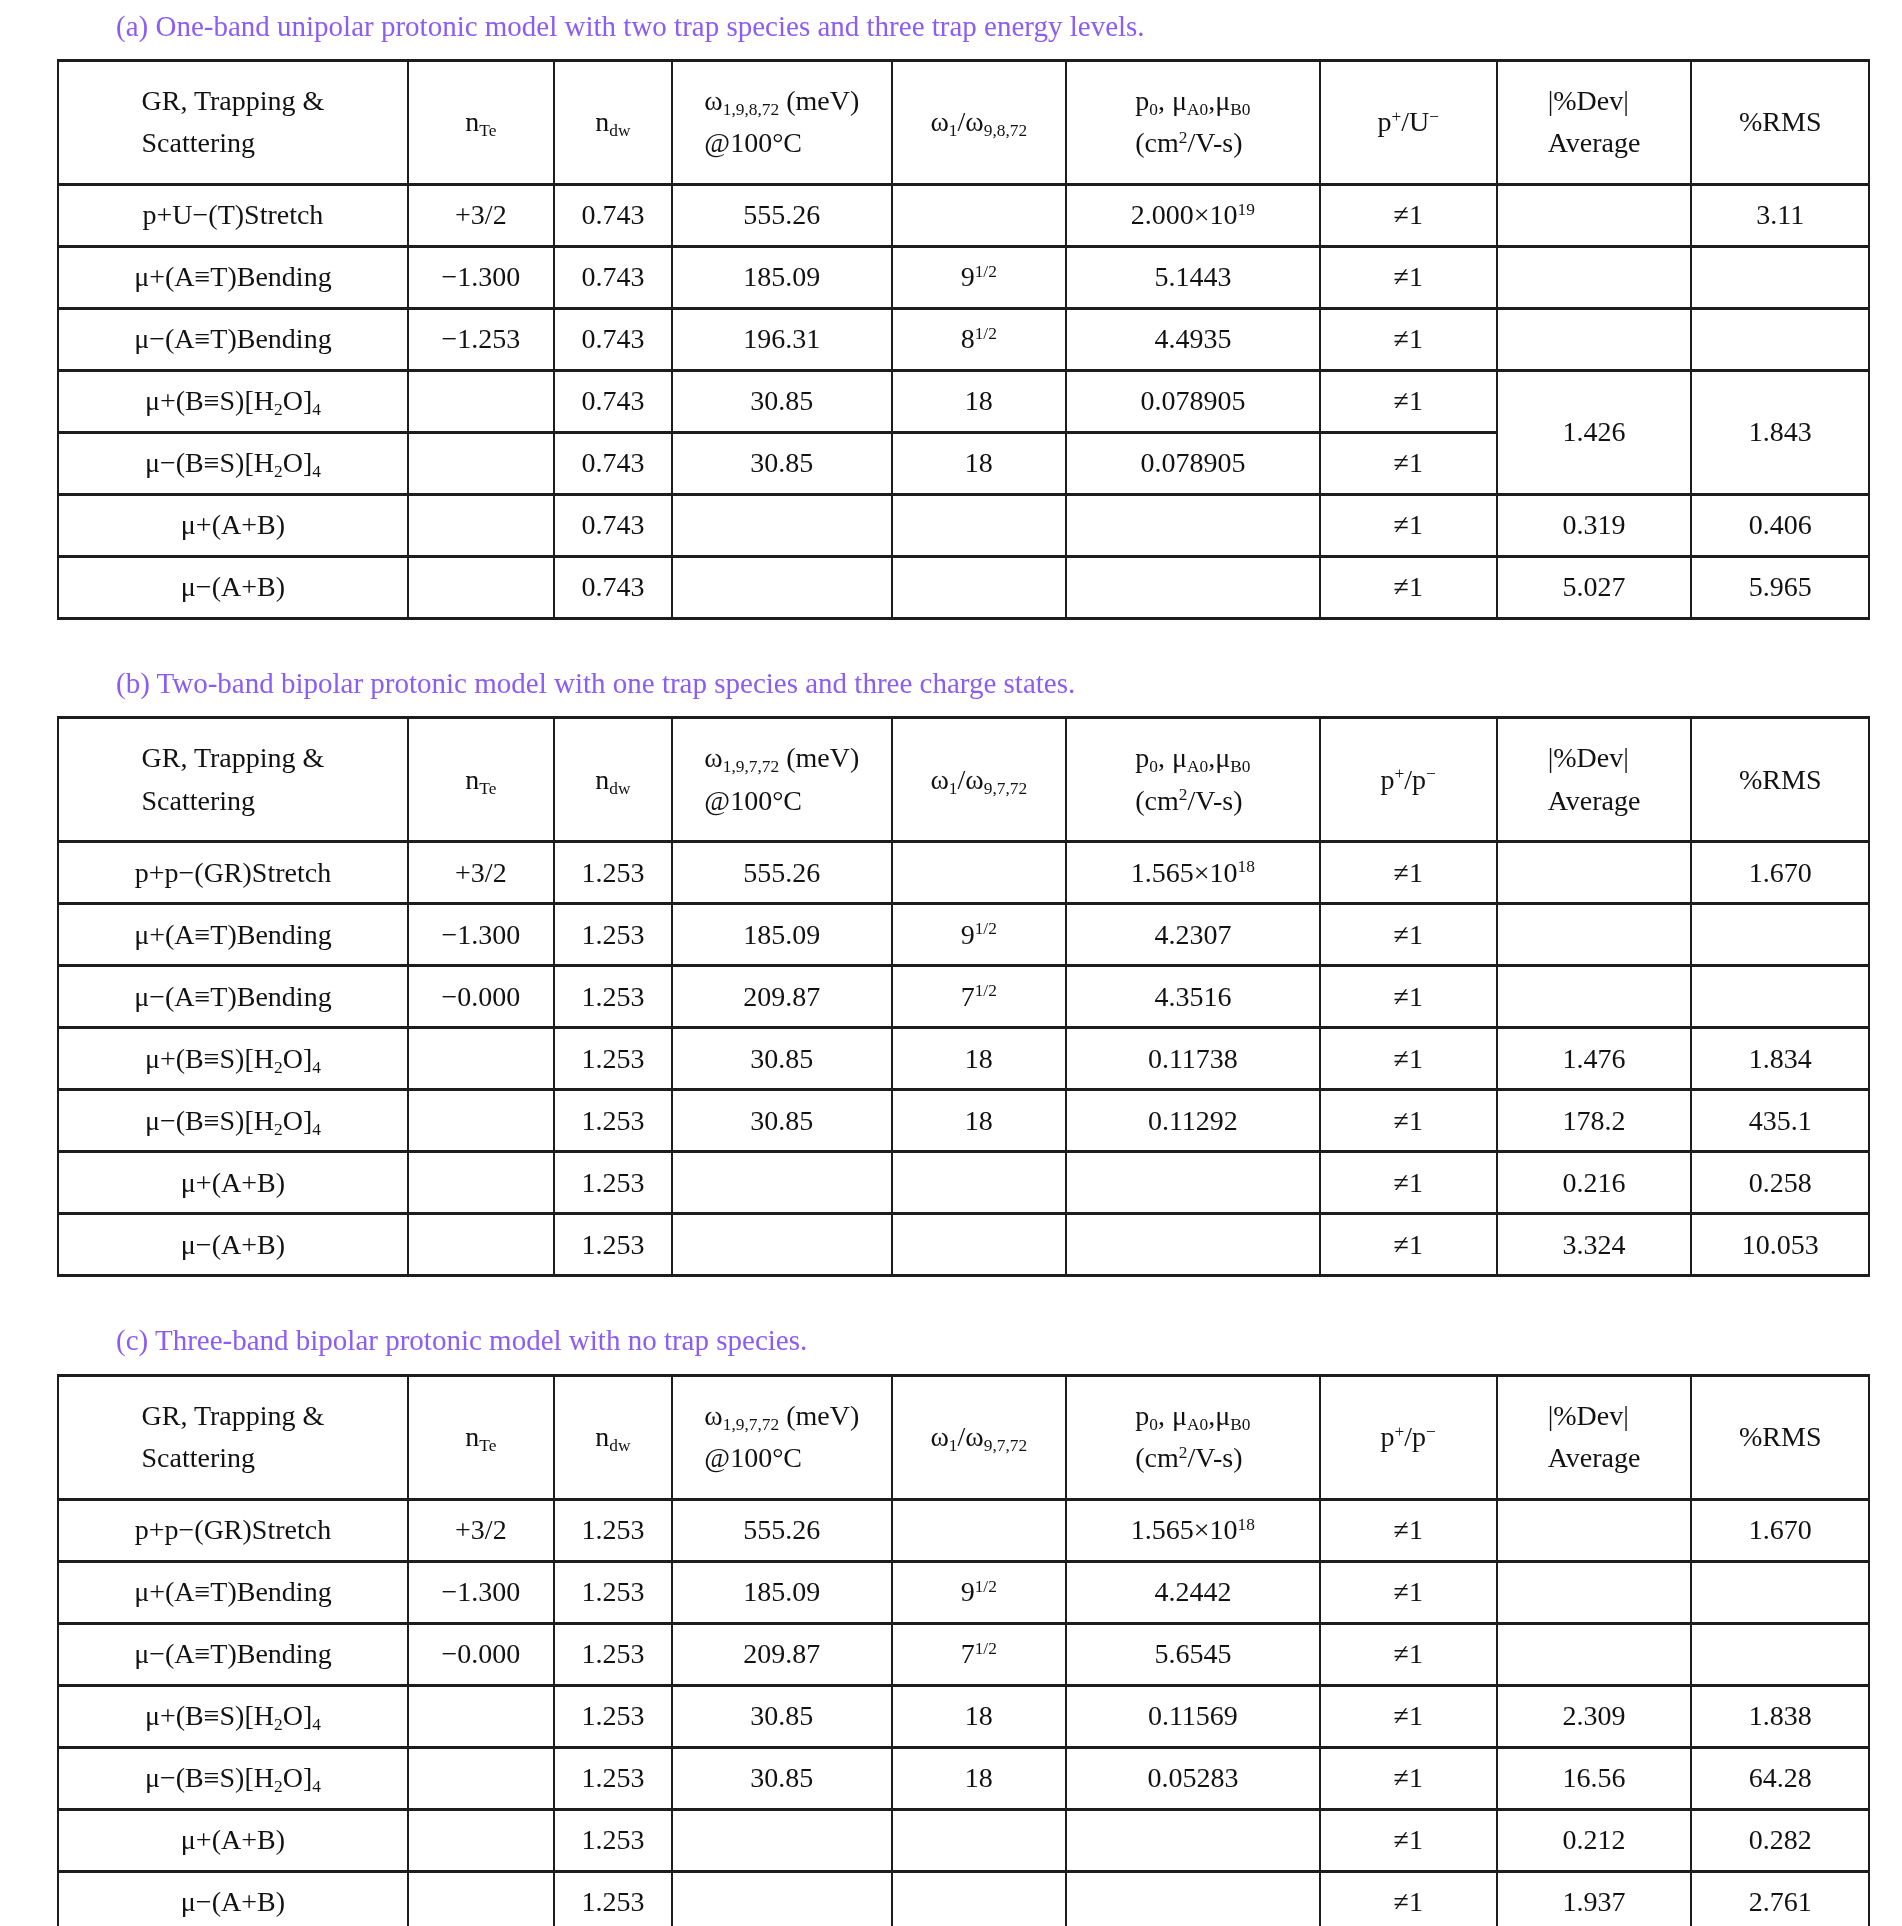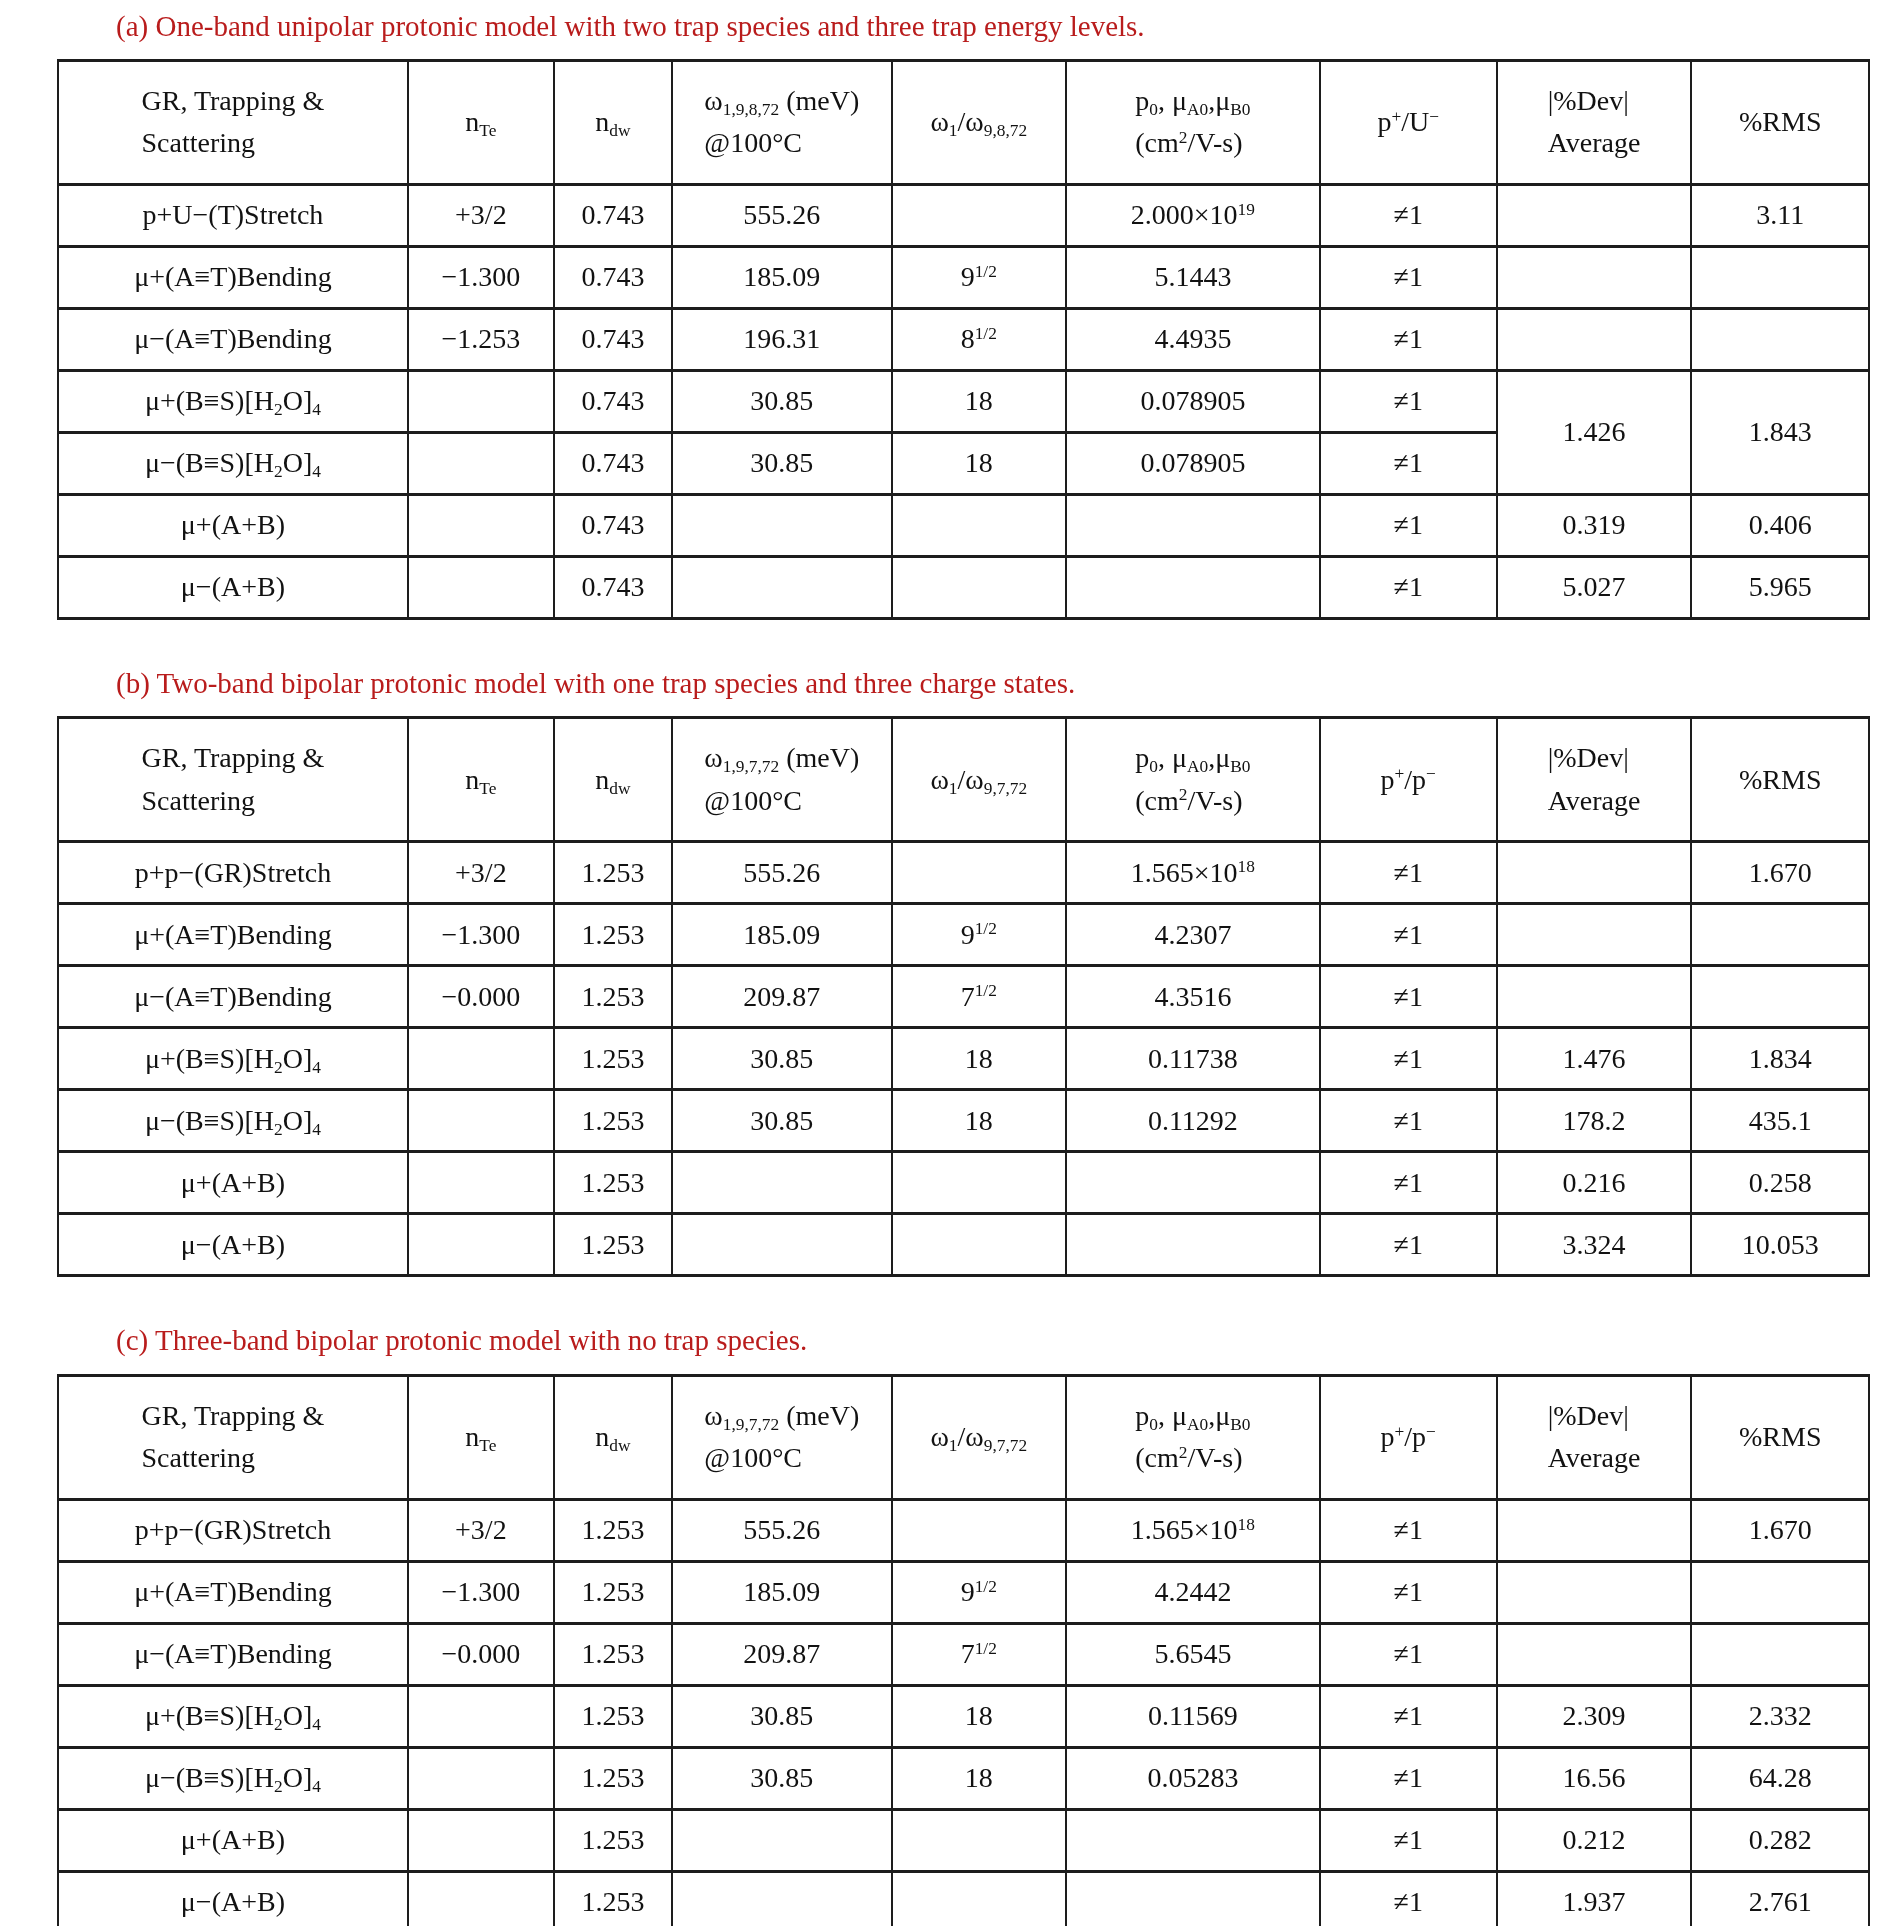--- a/index.html
+++ b/index.html
@@ -10,21 +10,21 @@
     padding:8.5px 29px 11px 57px;
     background:#ffffff;
     font-family:"Liberation Serif","DejaVu Serif",serif;
     color:#1b1b1b;
   }
   .tbl-section + .tbl-section{margin-top:46px;}
   .tbl-title{
     font-size:29px;
     line-height:1.2;
     margin:0 0 15.7px 59px;
-    color:#b91c1c;
+    color:#8b5cf6;
     font-weight:normal;
   }
   table.data{
     table-layout:fixed;
     width:1813px;
     border-collapse:collapse;
   }
   table.data th, table.data td{
     border:2.4px solid #1d1d1d;
     border-top-width:3.6px;
@@ -342,21 +342,21 @@
           </tr>
           <tr>
             <td>μ+(B≡S)[H<sub>2</sub>O]<sub>4</sub></td>
             <td></td>
             <td>1.253</td>
             <td>30.85</td>
             <td>18</td>
             <td>0.11569</td>
             <td>≠1</td>
             <td>2.309</td>
-            <td>2.332</td>
+            <td>1.838</td>
           </tr>
           <tr>
             <td>μ−(B≡S)[H<sub>2</sub>O]<sub>4</sub></td>
             <td></td>
             <td>1.253</td>
             <td>30.85</td>
             <td>18</td>
             <td>0.05283</td>
             <td>≠1</td>
             <td>16.56</td>

